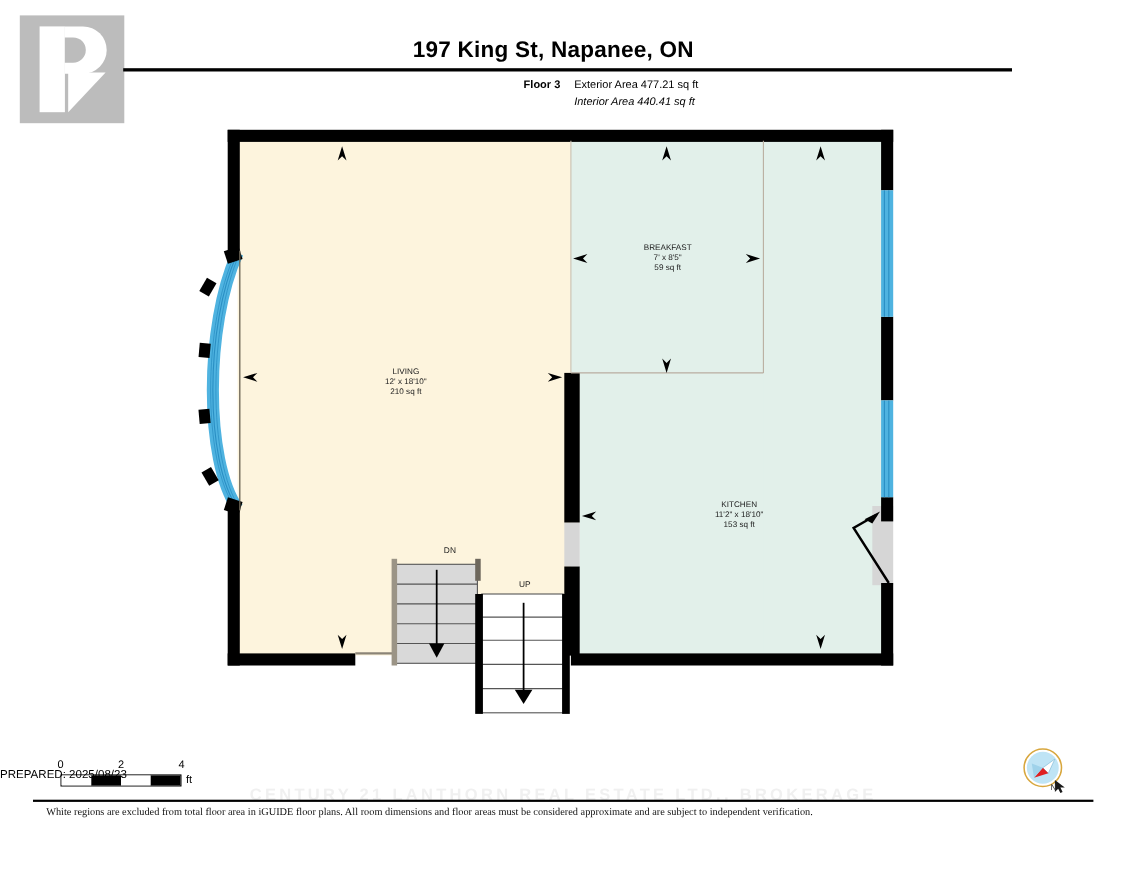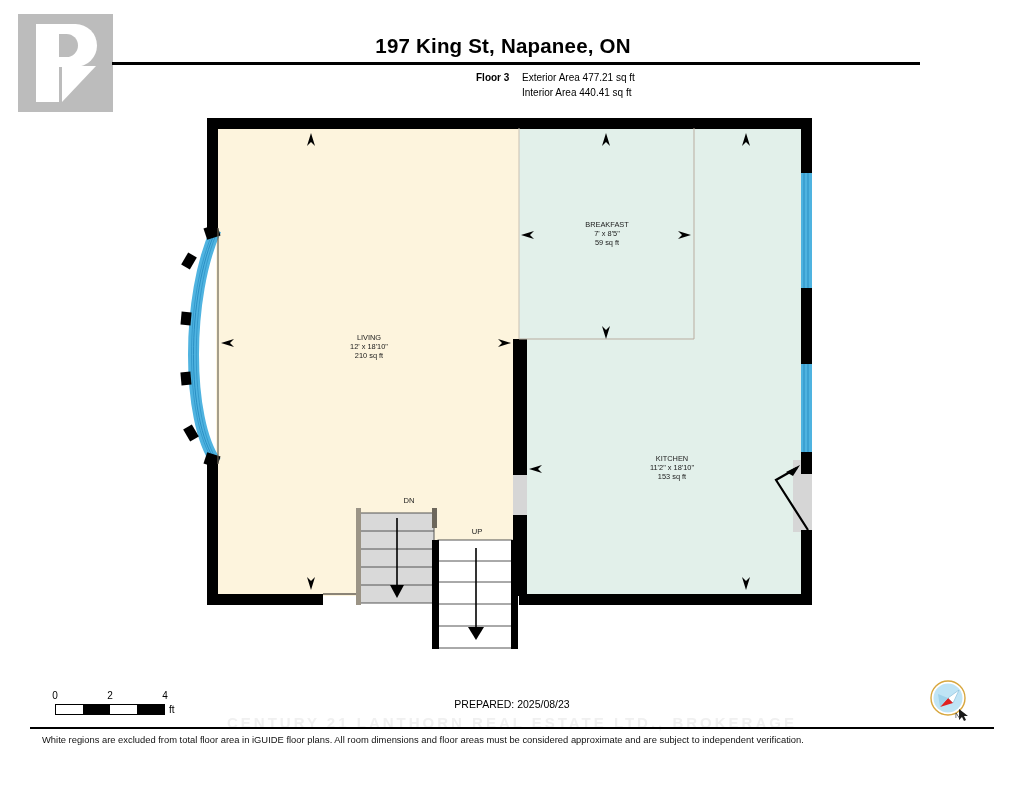--- a/index.html
+++ b/index.html
@@ -111,20 +111,21 @@
   #floor-info .floor-label {
     font-weight: bold;
     display: inline-block;
     width: 46px;
   }
   #floor-info .area-row {
     display: block;
   }
   #floor-info .area-row.second {
     padding-left: 46px;
+    font-style: italic;
   }
 
   
   #plan {
     position: absolute;
     left: 0;
     top: 0;
     width: 1024px;
     height: 791px;
   }
@@ -164,21 +165,20 @@
     top: 14px;
     font-size: 10px;
   }
 
   
   #prepared {
     position: absolute;
     left: 0;
     right: 0;
     top: 698px;
-    text-align: center;
     font-size: 10.5px;
   }
 
   
   #compass {
     position: absolute;
     left: 926px;
     top: 676px;
     width: 48px;
     height: 48px;
@@ -215,20 +215,21 @@
     height: 1.5px;
     background: #000;
   }
   #disclaimer {
     position: absolute;
     left: 42px;
     top: 734px;
     font-size: 9.4px;
     color: #111;
     white-space: nowrap;
+    font-family: Liberation Serif, serif;
   }
 </style>
 </head>
 <body>
 
 <div id="realtor-logo">
   <div id="realtor-mark">
     <div class="r-stem"></div>
     <div class="r-bowl"></div>
     <div class="r-bowl-hole"></div>

